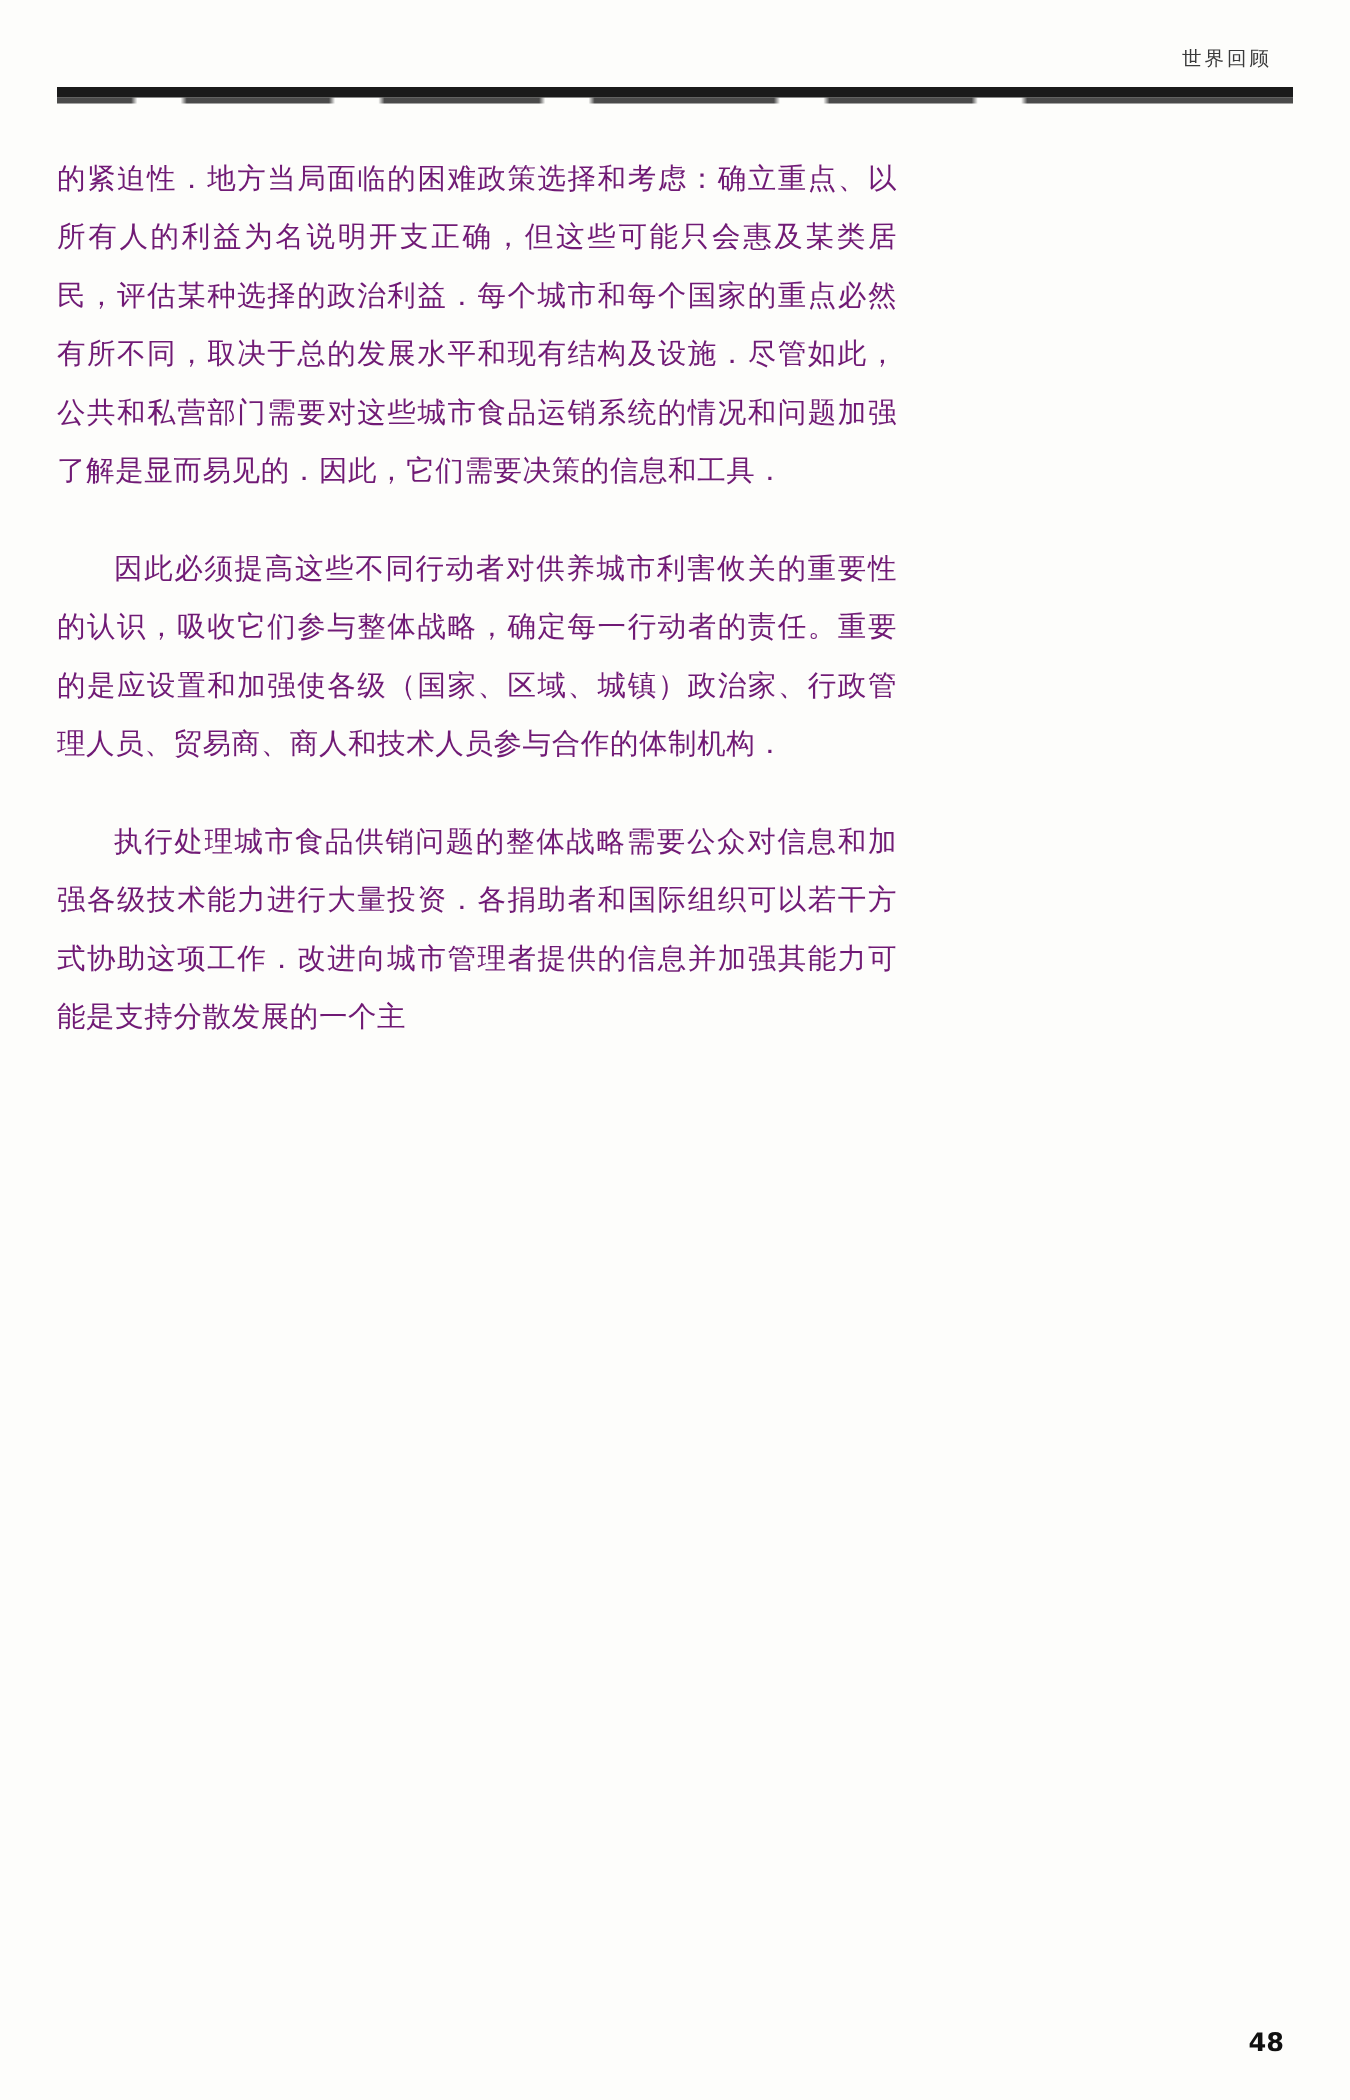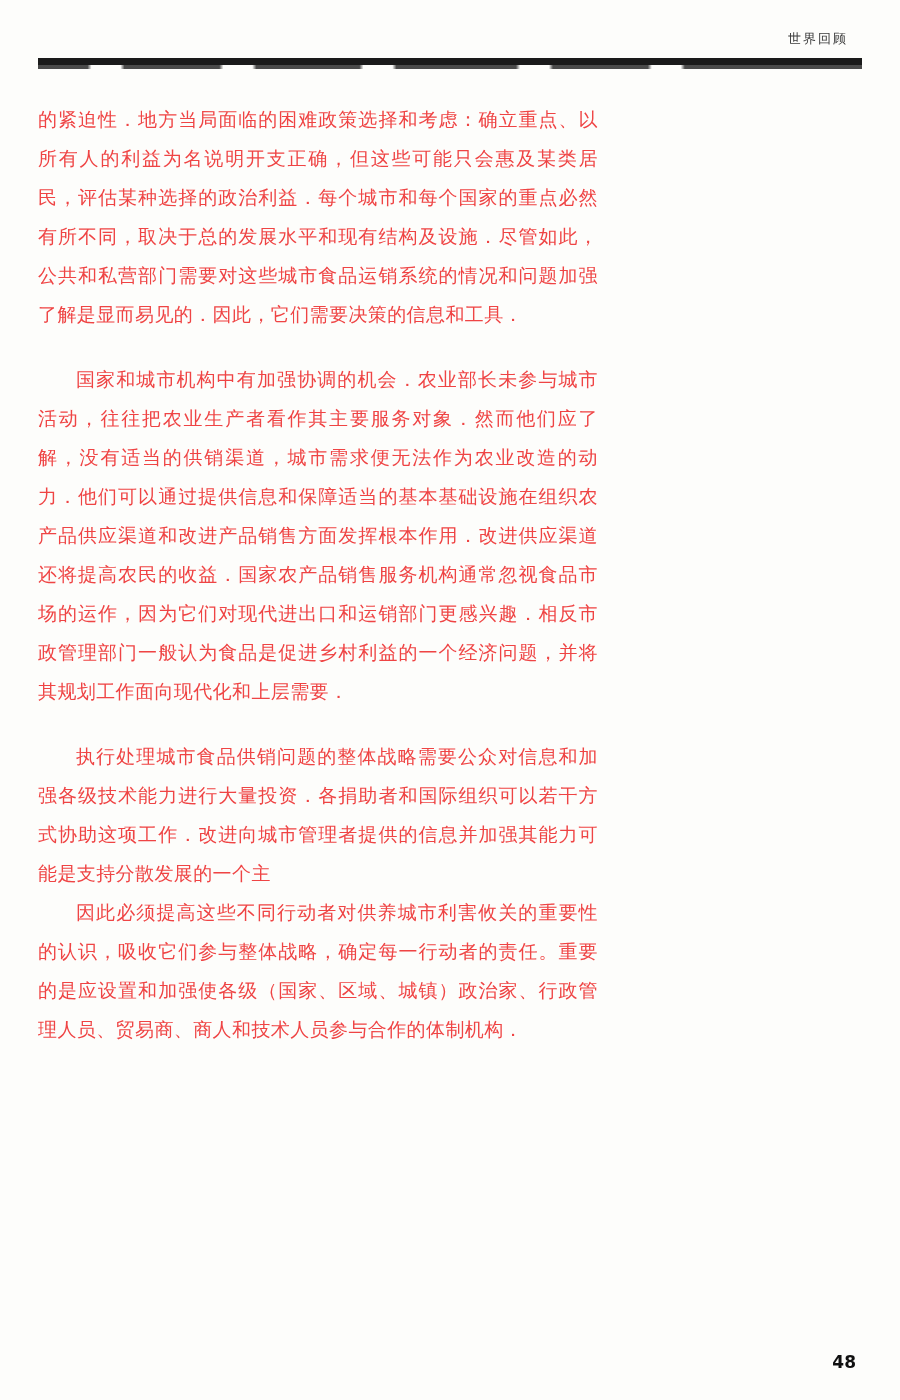--- a/index.html
+++ b/index.html
@@ -61,21 +61,21 @@
     color: #151515;
   }
   p {
     margin: 0 0 26px 0;
     font-size: 19px;
     line-height: 39px;
     text-align: justify;
     text-justify: inter-character;
     letter-spacing: 0.4px;
     font-family: "DejaVu Sans", sans-serif;
-    color: #ef4444;
+    color: #701a75;
   }
   p.indent {
     text-indent: 38px;
   }
   p.last {
     margin-bottom: 0;
   }
   .page-number {
     position: absolute;
     right: 44px;
@@ -91,20 +91,19 @@
 
 <div class="page">
 
   <div class="header">世界回顾</div>
 
   <div class="rule"></div>
   <div class="rule-fade"></div>
 
   <div class="body-text">
     <p>的紧迫性．地方当局面临的困难政策选择和考虑：确立重点、以所有人的利益为名说明开支正确，但这些可能只会惠及某类居民，评估某种选择的政治利益．每个城市和每个国家的重点必然有所不同，取决于总的发展水平和现有结构及设施．尽管如此，公共和私营部门需要对这些城市食品运销系统的情况和问题加强了解是显而易见的．因此，它们需要决策的信息和工具．</p>
-    <p class="indent">国家和城市机构中有加强协调的机会．农业部长未参与城市活动，往往把农业生产者看作其主要服务对象．然而他们应了解，没有适当的供销渠道，城市需求便无法作为农业改造的动力．他们可以通过提供信息和保障适当的基本基础设施在组织农产品供应渠道和改进产品销售方面发挥根本作用．改进供应渠道还将提高农民的收益．国家农产品销售服务机构通常忽视食品市场的运作，因为它们对现代进出口和运销部门更感兴趣．相反市政管理部门一般认为食品是促进乡村利益的一个经济问题，并将其规划工作面向现代化和上层需要．</p>
+    <p class="indent">因此必须提高这些不同行动者对供养城市利害攸关的重要性的认识，吸收它们参与整体战略，确定每一行动者的责任。重要的是应设置和加强使各级（国家、区域、城镇）政治家、行政管理人员、贸易商、商人和技术人员参与合作的体制机构．</p>
     <p class="indent last">执行处理城市食品供销问题的整体战略需要公众对信息和加强各级技术能力进行大量投资．各捐助者和国际组织可以若干方式协助这项工作．改进向城市管理者提供的信息并加强其能力可能是支持分散发展的一个主</p>
-    <p class="indent">因此必须提高这些不同行动者对供养城市利害攸关的重要性的认识，吸收它们参与整体战略，确定每一行动者的责任。重要的是应设置和加强使各级（国家、区域、城镇）政治家、行政管理人员、贸易商、商人和技术人员参与合作的体制机构．</p>
   </div>
 
   <div class="page-number">48</div>
 
 </div>
 
 </body></html>

